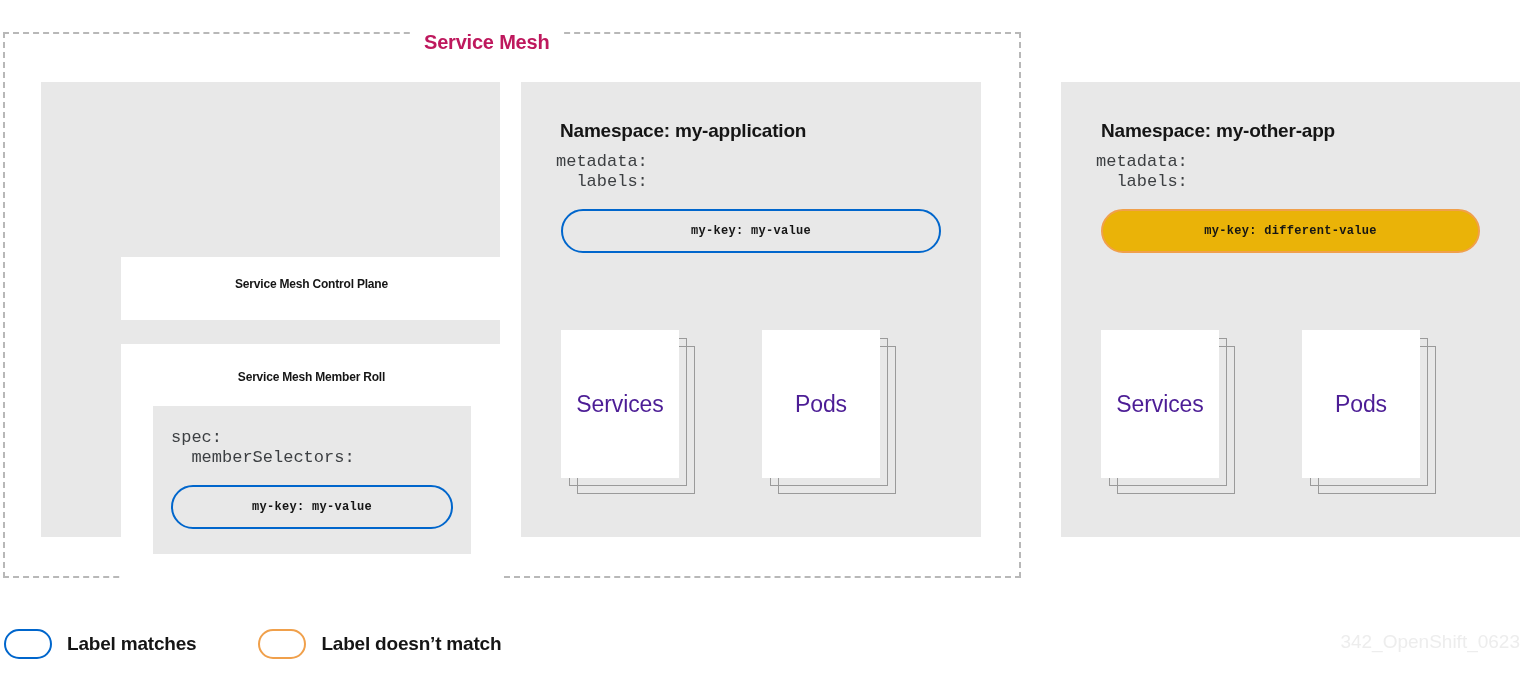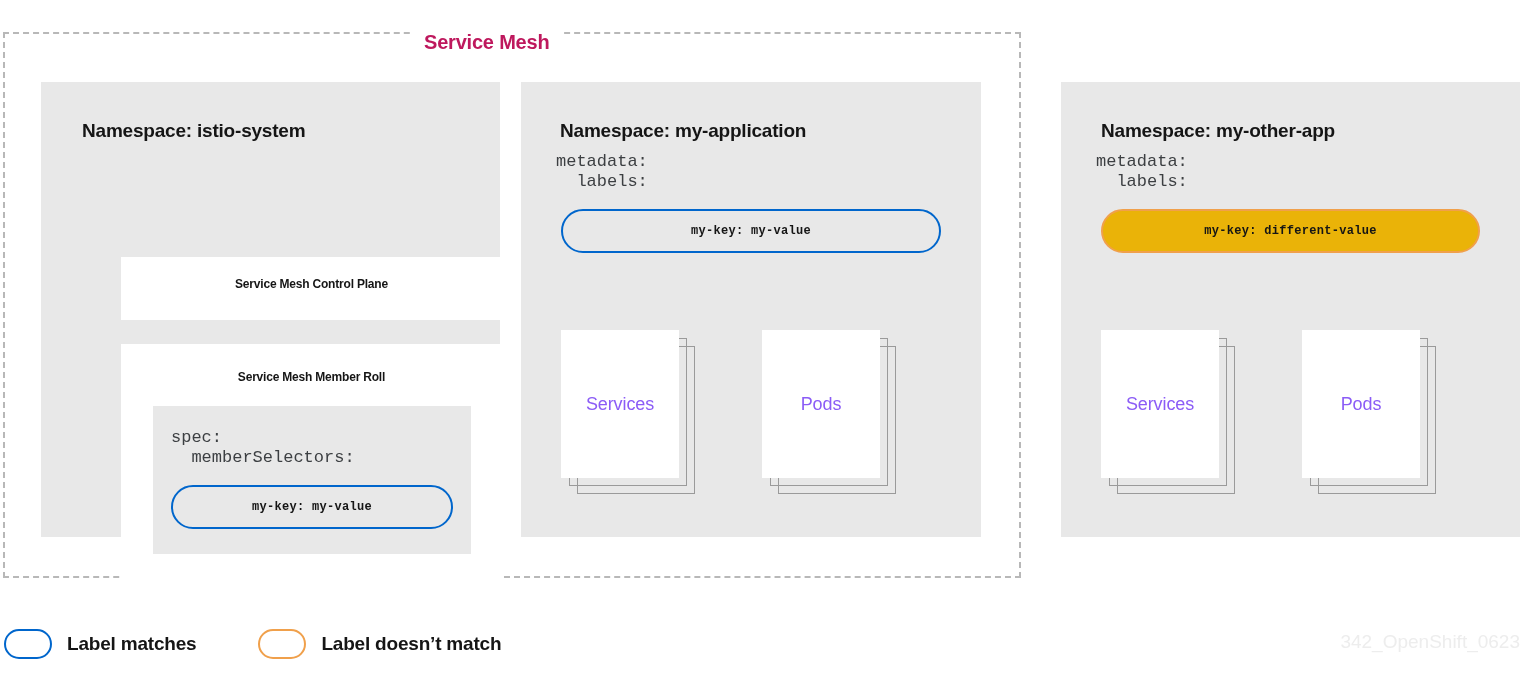--- a/index.html
+++ b/index.html
@@ -167,22 +167,22 @@
   .stack .sheet.front {
     left: 0;
     top: 0;
     background: #ffffff;
     border: none;
     display: flex;
     align-items: center;
     justify-content: center;
   }
   .stack .sheet.front .stack-label {
-    font-size: 18px;
-    color: #8b5cf6;
+    font-size: 23px;
+    color: #4c1d95;
     letter-spacing: -0.1px;
   }
 
   #stack-app-services   { left: 561px;  top: 330px; }
   #stack-app-pods       { left: 762px;  top: 330px; }
   #stack-other-services { left: 1101px; top: 330px; }
   #stack-other-pods     { left: 1302px; top: 330px; }
 
   
   #legend {
@@ -227,23 +227,20 @@
     white-space: nowrap;
   }
 </style>
 </head>
 <body>
 
 <div id="mesh-boundary"></div>
 <div id="mesh-title">Service Mesh</div>
 
 <div class="ns-panel" id="ns-istio">
-  <div class="ns-title">
-    <span>Namespace:</span><span class="ns-name">istio-system</span>
-  </div>
 
   <div class="white-card" id="card-smcp">
     <div class="card-heading">Service Mesh Control Plane</div>
   </div>
 
   <div class="white-card" id="card-smmr">
     <div class="card-heading">Service Mesh Member Roll</div>
     <div id="smmr-inner"></div>
   </div>
   <div class="yaml" id="smmr-yaml">spec:

